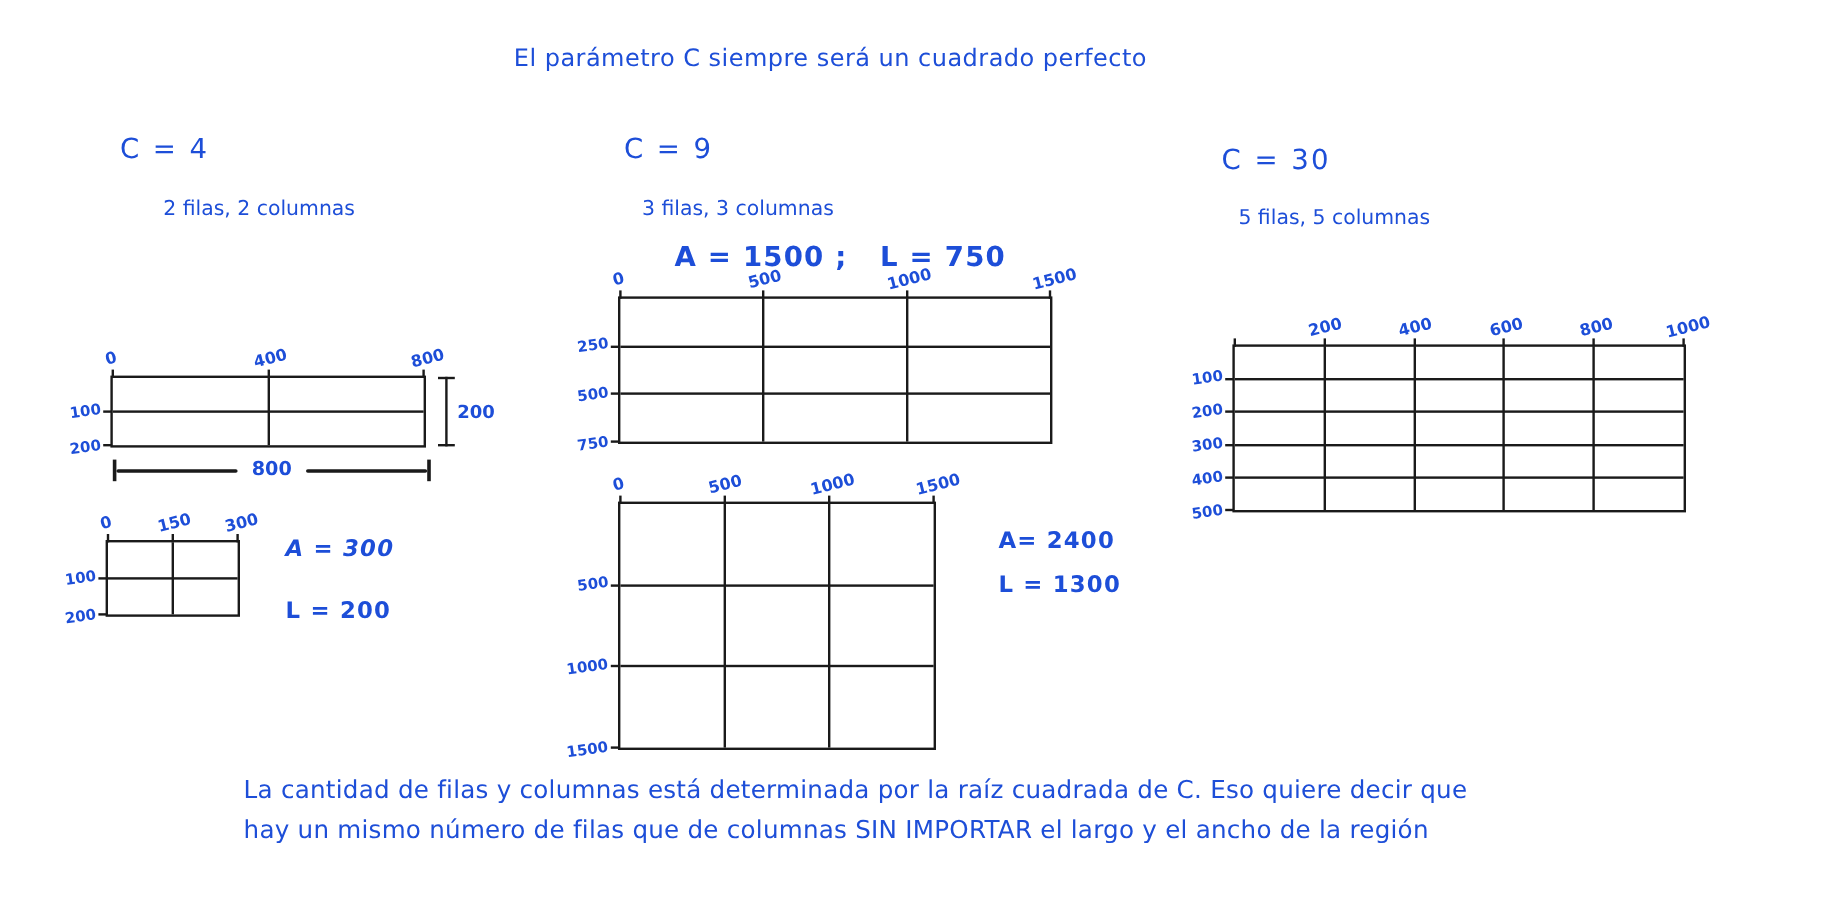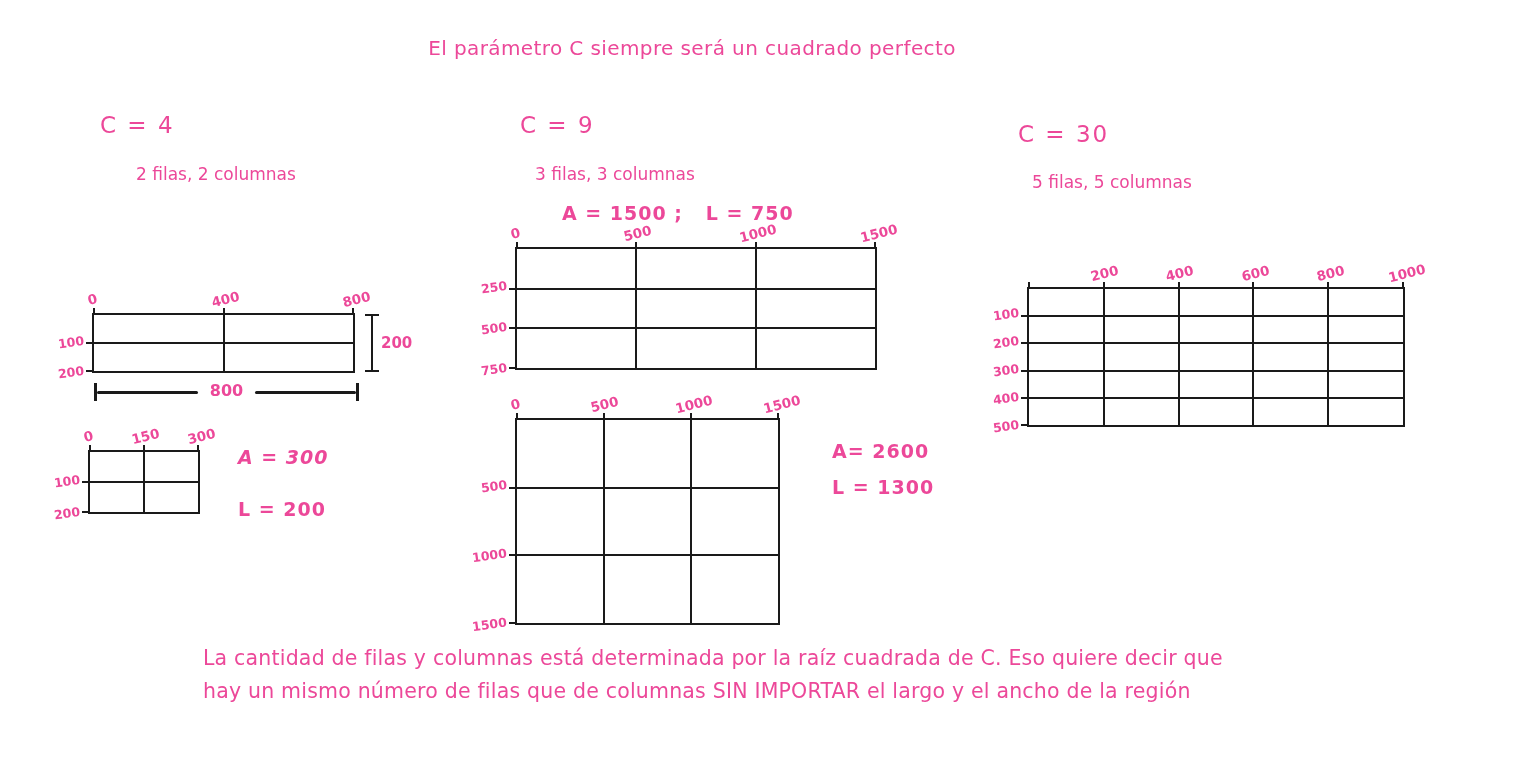--- a/index.html
+++ b/index.html
@@ -2,34 +2,34 @@
 <html><head>
 <meta charset="utf-8">
 <style>
   html, body { margin: 0; padding: 0; background: #ffffff; }
   #canvas {
     position: relative;
     width: 1532px;
     height: 757px;
     background: #ffffff;
     font-family: "DejaVu Sans", sans-serif;
-    color: #ec4899;
+    color: #1d4ed8;
     overflow: hidden;
   }
   .abs { position: absolute; }
   .title {
     top: 36px; left: 0; width: 1384px;
     text-align: center;
     font-size: 20px;
     letter-spacing: 0.4px;
     white-space: pre;
   }
   .heading { font-size: 23px; letter-spacing: 2px; white-space: pre; }
   .subheading { font-size: 17px; white-space: pre; }
-  .params { font-size: 19px; font-weight: 600; letter-spacing: 1px; white-space: pre; }
+  .params { font-size: 23px; font-weight: 600; letter-spacing: 1px; white-space: pre; }
   .footer-line {
     font-size: 20.5px;
     letter-spacing: 0.2px;
     white-space: pre;
   }
 
   .diagram { position: absolute; }
   .gridbox { position: absolute; inset: 0; border: 2px solid #1a1a1a; }
   .vline { position: absolute; top: 0; bottom: 0; width: 2px; margin-left: -1px; background: #1a1a1a; }
   .hline { position: absolute; left: 0; right: 0; height: 2px; margin-top: -1px; background: #1a1a1a; }
@@ -188,21 +188,21 @@
         <span class="xtick" style="left: 0%;">0</span>
         <span class="xtick" style="left: 33.3333%;">500</span>
         <span class="xtick" style="left: 66.6667%;">1000</span>
         <span class="xtick" style="left: 100%;">1500</span>
       </div>
     <div class="ylabels">
         <span class="ytick" style="top: 33.3333%;">500</span>
         <span class="ytick" style="top: 66.6667%;">1000</span>
         <span class="ytick" style="top: 100%;">1500</span>
       </div>
-    <div class="note" style="left:calc(100% + 52px); top:22px;">A= 2600</div>
+    <div class="note" style="left:calc(100% + 52px); top:22px;">A= 2400</div>
     <div class="note" style="left:calc(100% + 52px); top:58px;">L = 1300</div>
   </div>
 
   <div class="abs heading" style="left:1018px; top:121px;">C = 30</div>
   <div class="abs subheading" style="left:1032px; top:172px;">5 filas, 5 columnas</div>
 
   <div class="diagram" style="left:1027px; top:287px; width:378px; height:140px;">
     <div class="gridbox">
         <div class="vline" style="left: 20%;"></div>
         <div class="vline" style="left: 40%;"></div>

